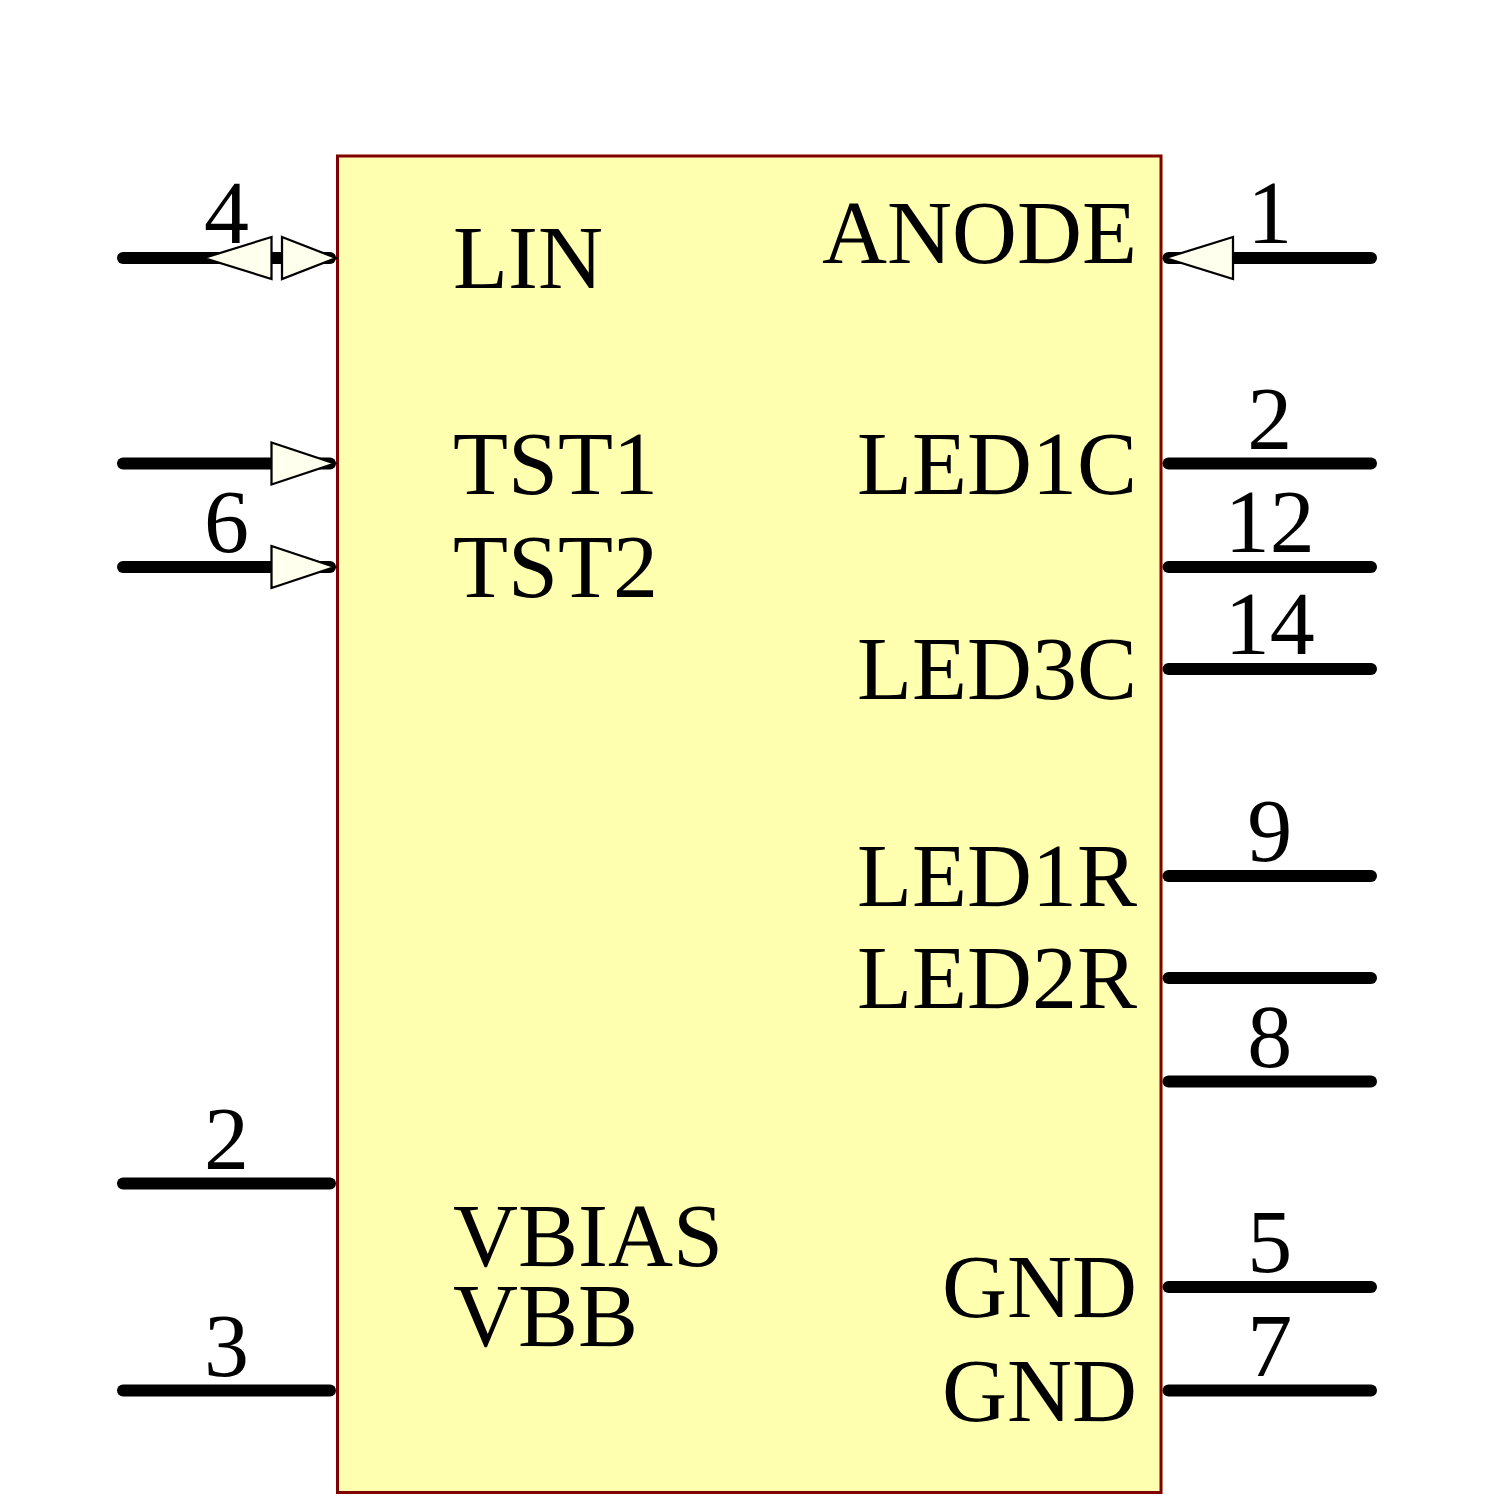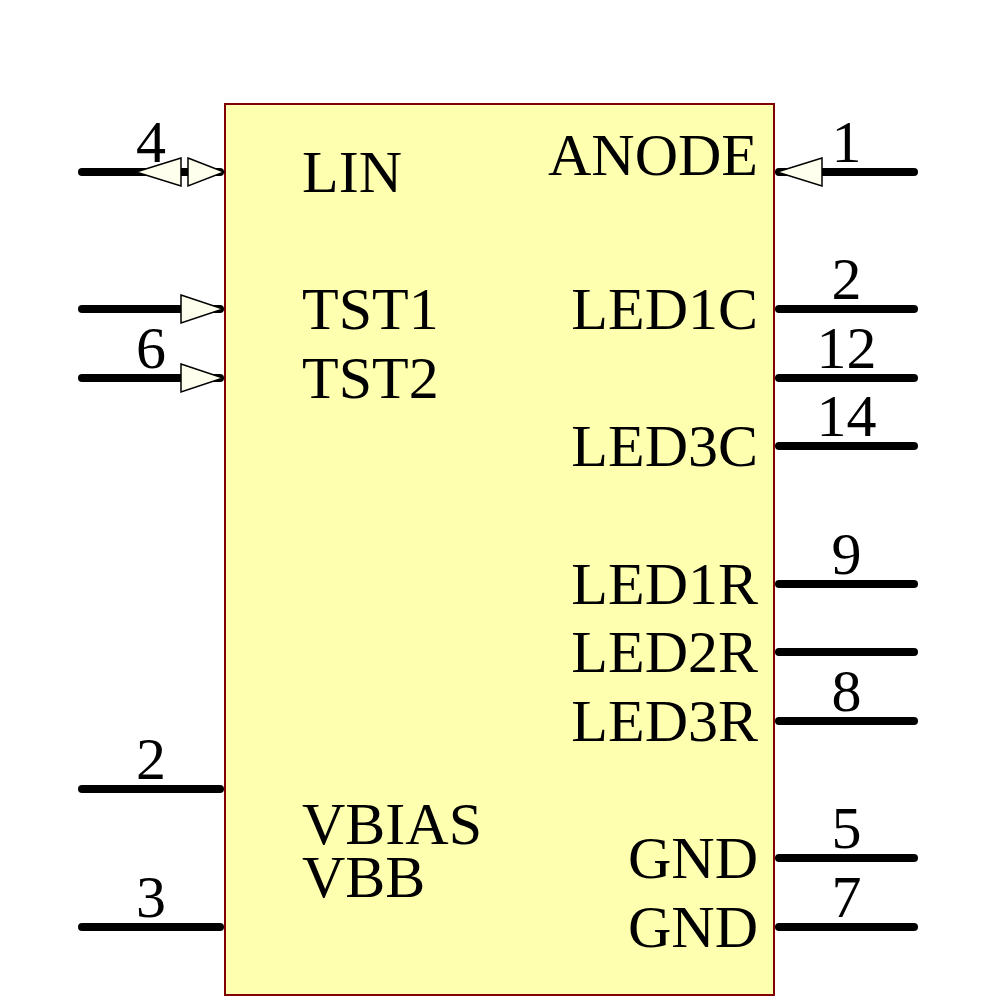--- a/index.html
+++ b/index.html
@@ -118,21 +118,20 @@
 
   <div class="pline right" style="top:580px"></div>
   <div class="pnum right" style="top:524px">9</div>
   <div class="plabel right" style="top:554px">LED1R</div>
 
   <div class="pline right" style="top:648px"></div>
   <div class="plabel right" style="top:622px">LED2R</div>
 
   <div class="pline right" style="top:717px"></div>
   <div class="pnum right" style="top:661px">8</div>
-  <div class="plabel right" style="top:691px">LED3R</div>
 
   <div class="pline right" style="top:854px"></div>
   <div class="pnum right" style="top:798px">5</div>
   <div class="plabel right" style="top:828px">GND</div>
 
   <div class="pline right" style="top:923px"></div>
   <div class="pnum right" style="top:867px">7</div>
   <div class="plabel right" style="top:897px">GND</div>
 
 </div>

